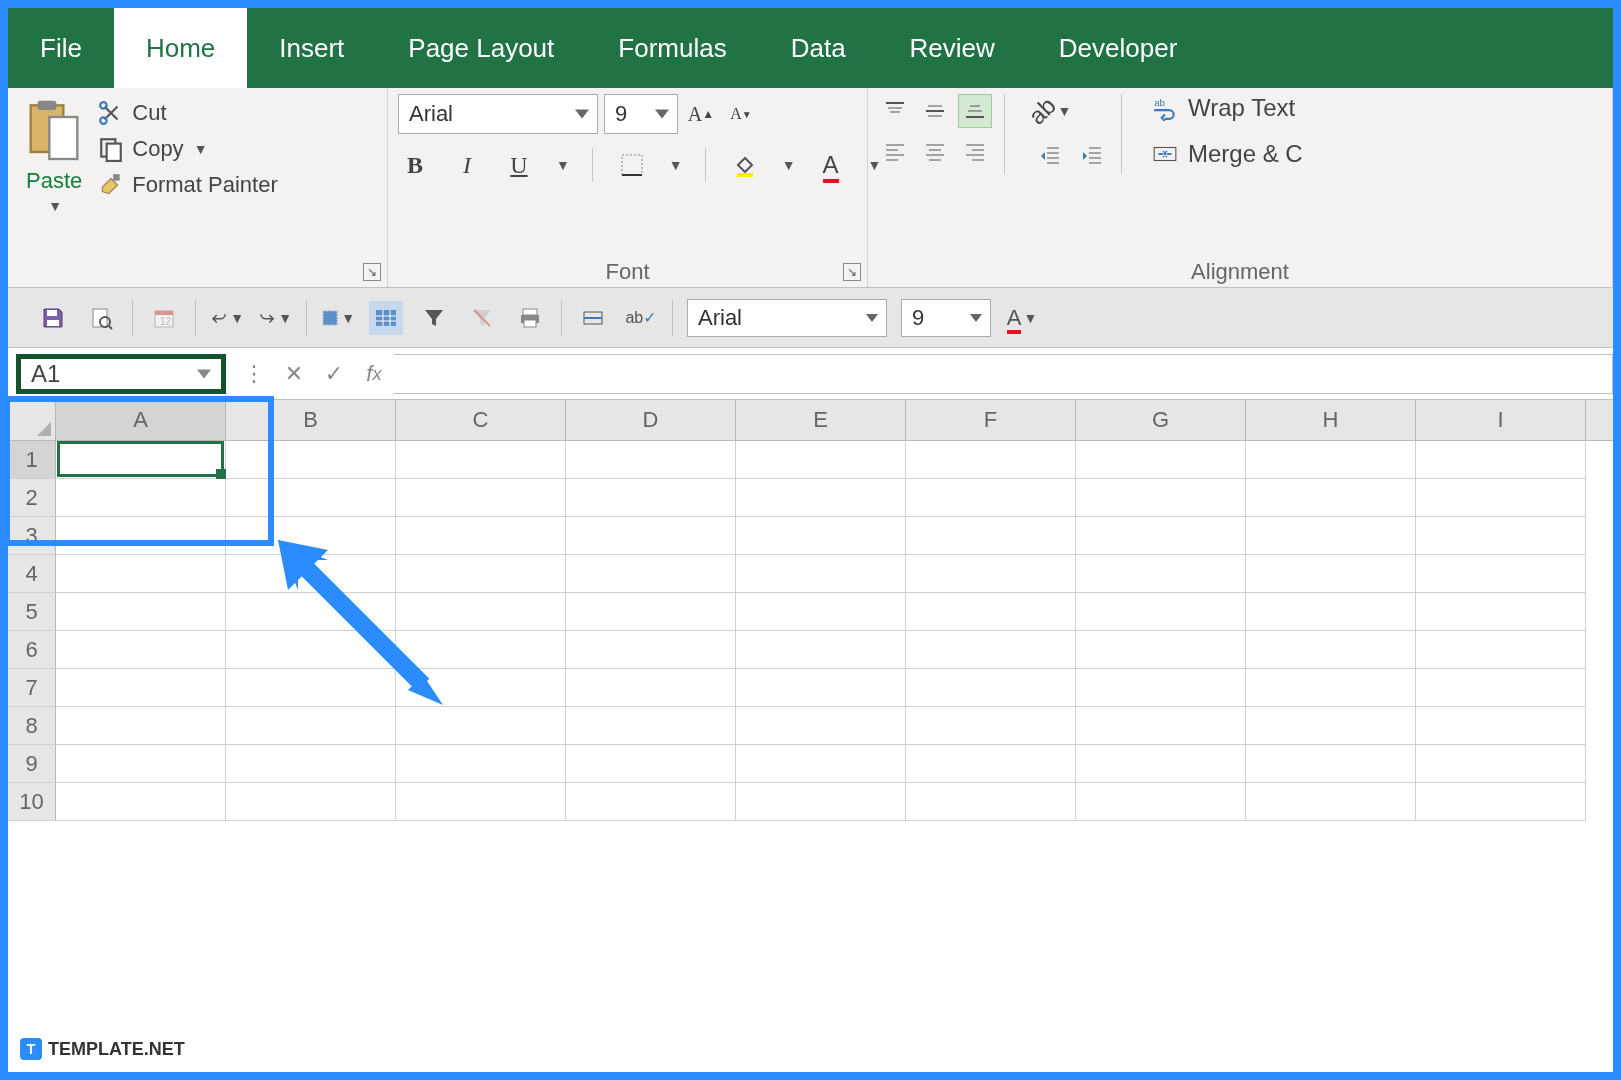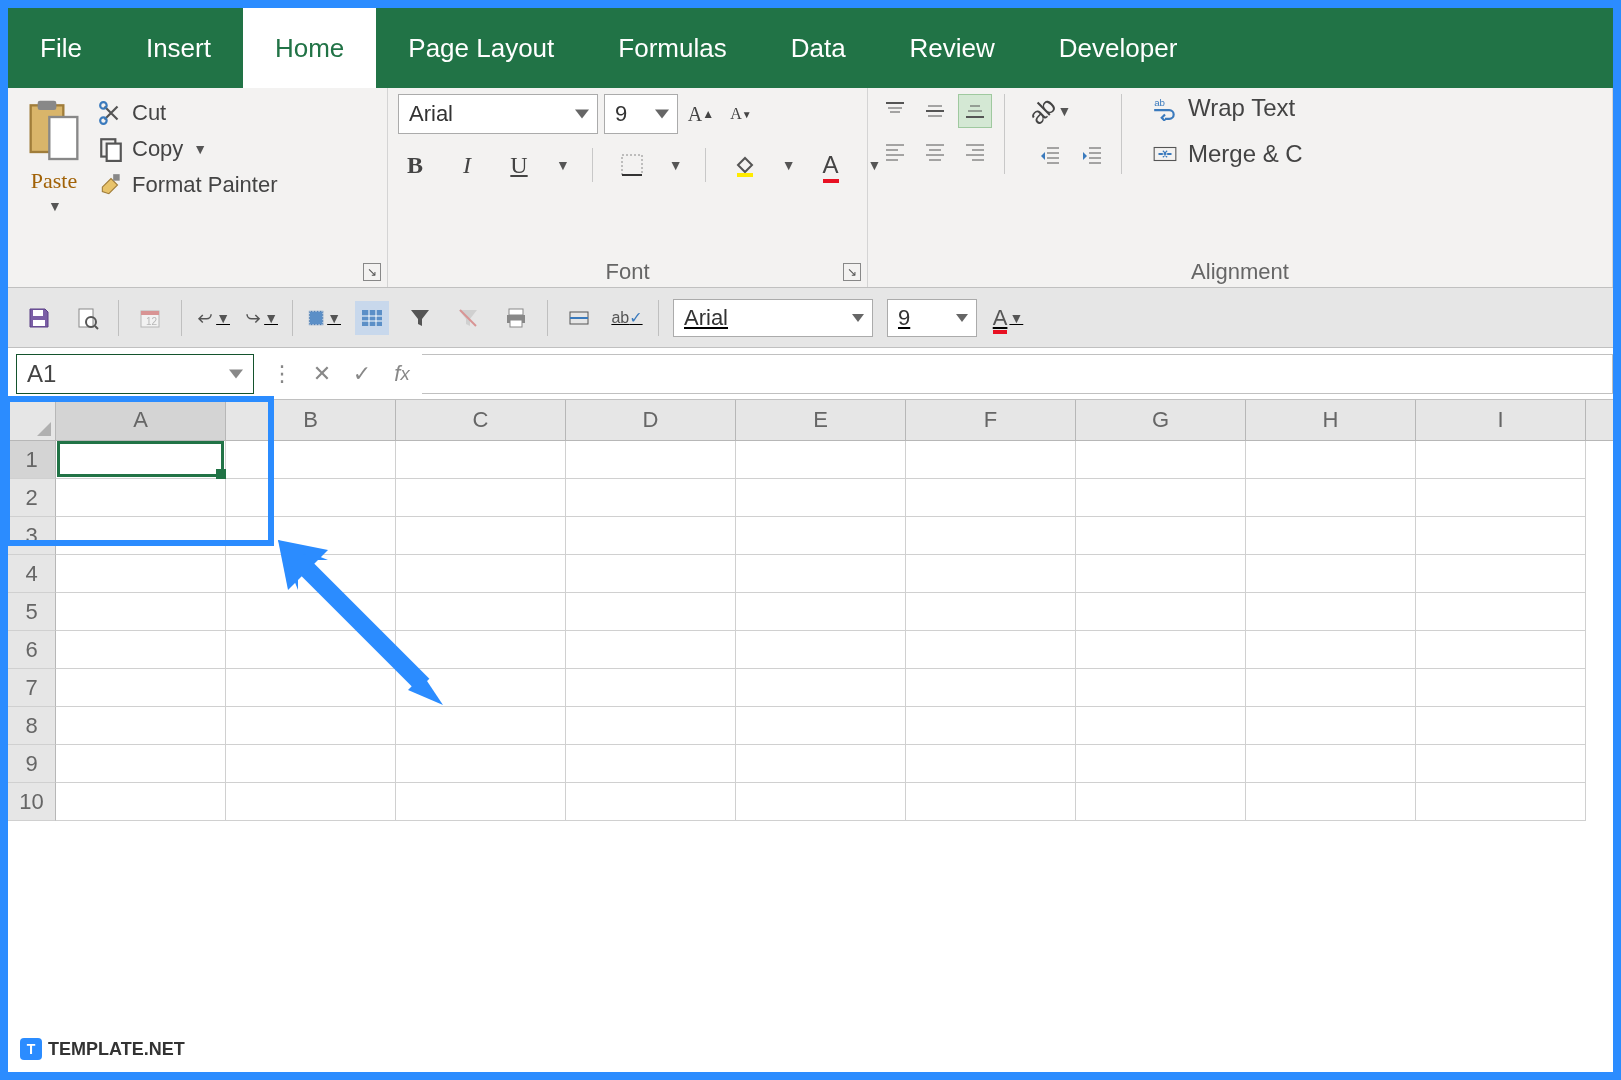--- a/index.html
+++ b/index.html
@@ -6,35 +6,35 @@
 body { background: #fff; width: 1621px; height: 1080px; overflow: hidden; border: 8px solid #2b8cff; position: relative; }
 .ribbon-tabs { background: #217346; display: flex; height: 80px; align-items: stretch; }
 .ribbon-tab { color: #fff; padding: 0 32px; display: flex; align-items: center; font-size: 26px; cursor: pointer; }
 .ribbon-tab.active { background: #fff; color: #217346; }
 .ribbon { background: #f3f2f1; display: flex; height: 200px; border-bottom: 1px solid #c0c0c0; }
 .group { border-right: 1px solid #d4d4d4; display: flex; flex-direction: column; padding: 6px 10px 2px 10px; position: relative; }
 .group-body { flex: 1; display: flex; align-items: flex-start; gap: 8px; }
 .group-label { text-align: center; font-size: 22px; color: #666; padding-top: 4px; position: relative; }
 .group-launcher { position: absolute; right: 6px; bottom: 6px; width: 18px; height: 18px; border: 1px solid #888; font-size: 12px; display:flex; align-items:center; justify-content:center; color:#555; }
 .big-btn { display: flex; flex-direction: column; align-items: center; gap: 4px; padding: 4px 8px; cursor: pointer; }
-.big-btn .lbl { font-size: 22px; color: #a16207; font-family: Liberation Serif, serif; }
+.big-btn .lbl { font-size: 22px; color: #15803d; }
 .small-list { display: flex; flex-direction: column; gap: 10px; padding-top: 6px; }
 .small-item { display: flex; align-items: center; gap: 8px; font-size: 22px; color: #444; cursor: pointer; }
 .dd-arrow { font-size: 14px; color: #555; margin-left:2px; }
 .font-select { background: #fff; border: 1px solid #ababab; height: 40px; font-size: 22px; padding: 4px 28px 4px 10px; color:#333; position:relative; display:inline-flex; align-items:center; }
 .font-select::after { content: ""; position:absolute; right:8px; top:50%; width:0;height:0;border-left:7px solid transparent;border-right:7px solid transparent;border-top:9px solid #666; transform:translateY(-50%);}
 .font-row { display:flex; gap:6px; margin-bottom:14px; align-items:center;}
 .btn-row { display:flex; gap:18px; align-items:center; }
 .fmt-btn { width:34px; height:34px; display:flex; align-items:center; justify-content:center; font-size:24px; color:#444; cursor:pointer; font-family: "Times New Roman", serif;}
 .sep { width:1px; height:34px; background:#c8c8c8; margin:0 4px;}
-.qat { background:#e6e6e6; height:60px; display:flex; align-items:center; gap:14px; padding:0 14px; border-bottom:1px solid #c0c0c0;text-decoration:underline;}
+.qat { background:#e6e6e6; height:60px; display:flex; align-items:center; gap:14px; padding:0 28px; border-bottom:1px solid #c0c0c0;}
 .qat-btn { width:34px; height:34px; display:flex; align-items:center; justify-content:center; color:#555; font-size:22px; cursor:pointer;}
 .qat-sep { width:1px; height:36px; background:#bfbfbf; }
 .formula-bar { height:52px; display:flex; align-items:center; border-bottom:1px solid #c0c0c0; background:#fff;}
-.name-box { width:238px; height:40px; border:1px solid #14532d; margin:0 8px; display:flex; align-items:center; padding:0 10px; font-size:24px; color:#444; position:relative;}
+.name-box { width:210px; height:40px; border:5px solid #14532d; margin:0 8px; display:flex; align-items:center; padding:0 10px; font-size:24px; color:#444; position:relative;}
 .name-box::after { content:""; position:absolute; right:10px; top:50%; width:0;height:0;border-left:7px solid transparent;border-right:7px solid transparent;border-top:9px solid #888; transform:translateY(-50%);}
 .fb-btn { width:40px; display:flex; align-items:center; justify-content:center; color:#888; font-size:22px;}
 .fb-input { flex:1; height:40px; border:1px solid #c0c0c0; border-left:none; }
 .grid-area { position:relative; }
 .col-headers { display:flex; background:#e6e6e6; border-bottom:1px solid #b7b7b7;}
 .corner { width:48px; height:40px; background:#e6e6e6; border-right:1px solid #b7b7b7; display:flex; align-items:flex-end; justify-content:flex-end;}
 .corner::before { content:""; width:0;height:0;border-left:14px solid transparent;border-bottom:14px solid #b0b0b0; margin:4px;}
 .col-h { width:170px; height:40px; border-right:1px solid #b7b7b7; display:flex; align-items:center; justify-content:center; font-size:22px; color:#666; background:#e6e6e6;}
 .col-h.sel { background:#d4d4d4;}
 .rows { }
@@ -57,22 +57,22 @@
 .wrap-item { display:flex; align-items:center; gap:10px; font-size:24px; color:#444; cursor:pointer;}
 .font-col { display:flex; flex-direction:column;}
 .qat-font { background:#fff; border:1px solid #ababab; height:38px; width:200px; padding:4px 26px 4px 10px; font-size:22px; color:#333; position:relative; display:inline-flex; align-items:center;}
 .qat-font::after{content:"";position:absolute;right:8px;top:50%;width:0;height:0;border-left:6px solid transparent;border-right:6px solid transparent;border-top:8px solid #666;transform:translateY(-50%);}
 </style>
 </head>
 <body>
 
 <div class="ribbon-tabs">
   <div class="ribbon-tab">File</div>
+  <div class="ribbon-tab active">Home</div>
   <div class="ribbon-tab">Insert</div>
-  <div class="ribbon-tab active">Home</div>
   <div class="ribbon-tab">Page Layout</div>
   <div class="ribbon-tab">Formulas</div>
   <div class="ribbon-tab">Data</div>
   <div class="ribbon-tab">Review</div>
   <div class="ribbon-tab">Developer</div>
 </div>
 
 <div class="ribbon">
 
   <div class="group" style="width:380px;">

